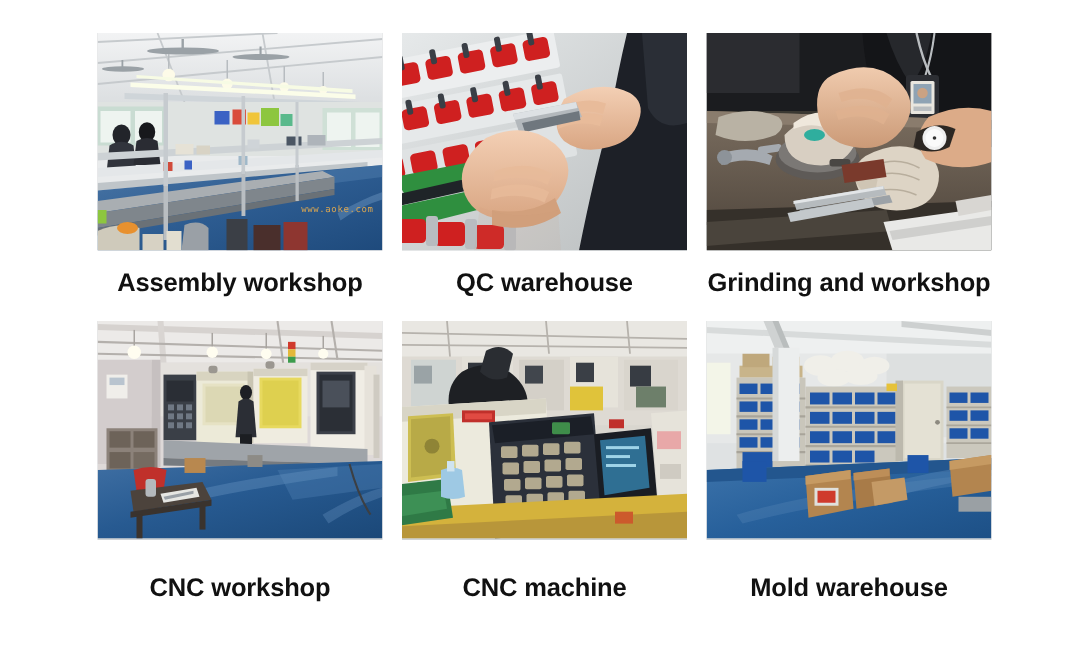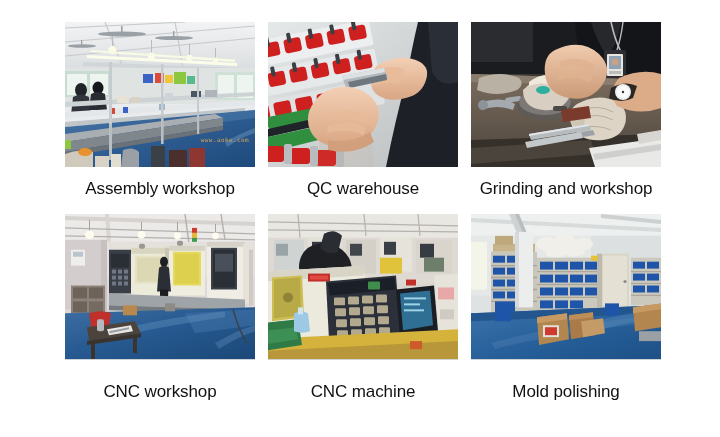--- a/index.html
+++ b/index.html
@@ -45,21 +45,21 @@
   }
   .photo svg {
     display: block;
     width: 190px;
     height: 145px;
   }
   .caption {
     width: 190px;
     text-align: center;
     font-size: 17px;
-    font-weight: normal;
+    font-weight: bold;
     color: #111111;
     letter-spacing: -0.1px;
     line-height: 1.05;
     padding-top: 13px;
     white-space: nowrap;
   }
   .cell-r2 .photo { height: 146px; }
   .cell-r2 .caption { padding-top: 23px; }
   .wm {
     position: absolute;
@@ -774,17 +774,17 @@
             <path d="M110 108 L132 105 L134 120 L112 124 Z" fill="#c49a66"></path>
           </g>
 
           <g>
             <path d="M162 94 L190 90 L190 114 L164 118 Z" fill="#b3854f"></path>
             <path d="M162 94 L190 90 L190 96 L162 100 Z" fill="#c69a62"></path>
             <rect x="168" y="118" width="22" height="10" fill="#9aa0a4"></rect>
           </g>
         </svg>
       </div>
-      <div class="caption">Mold polishing</div>
+      <div class="caption">Mold warehouse</div>
     </div>
 
   </div>
 </div>
 
 </body></html>

